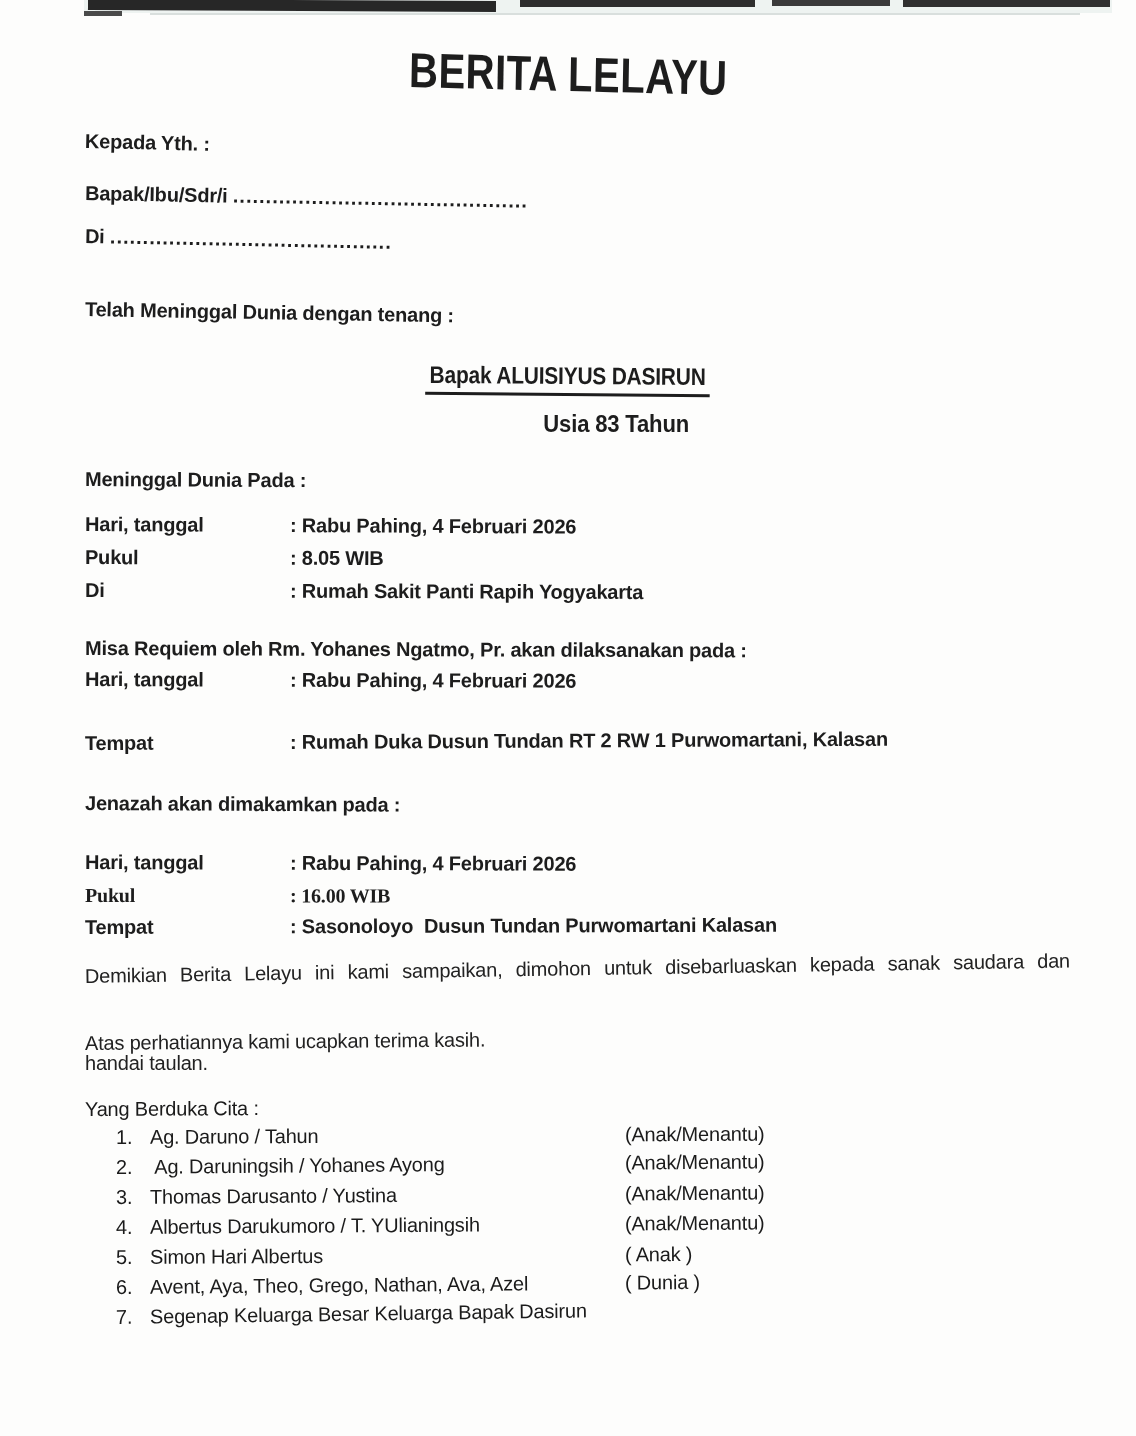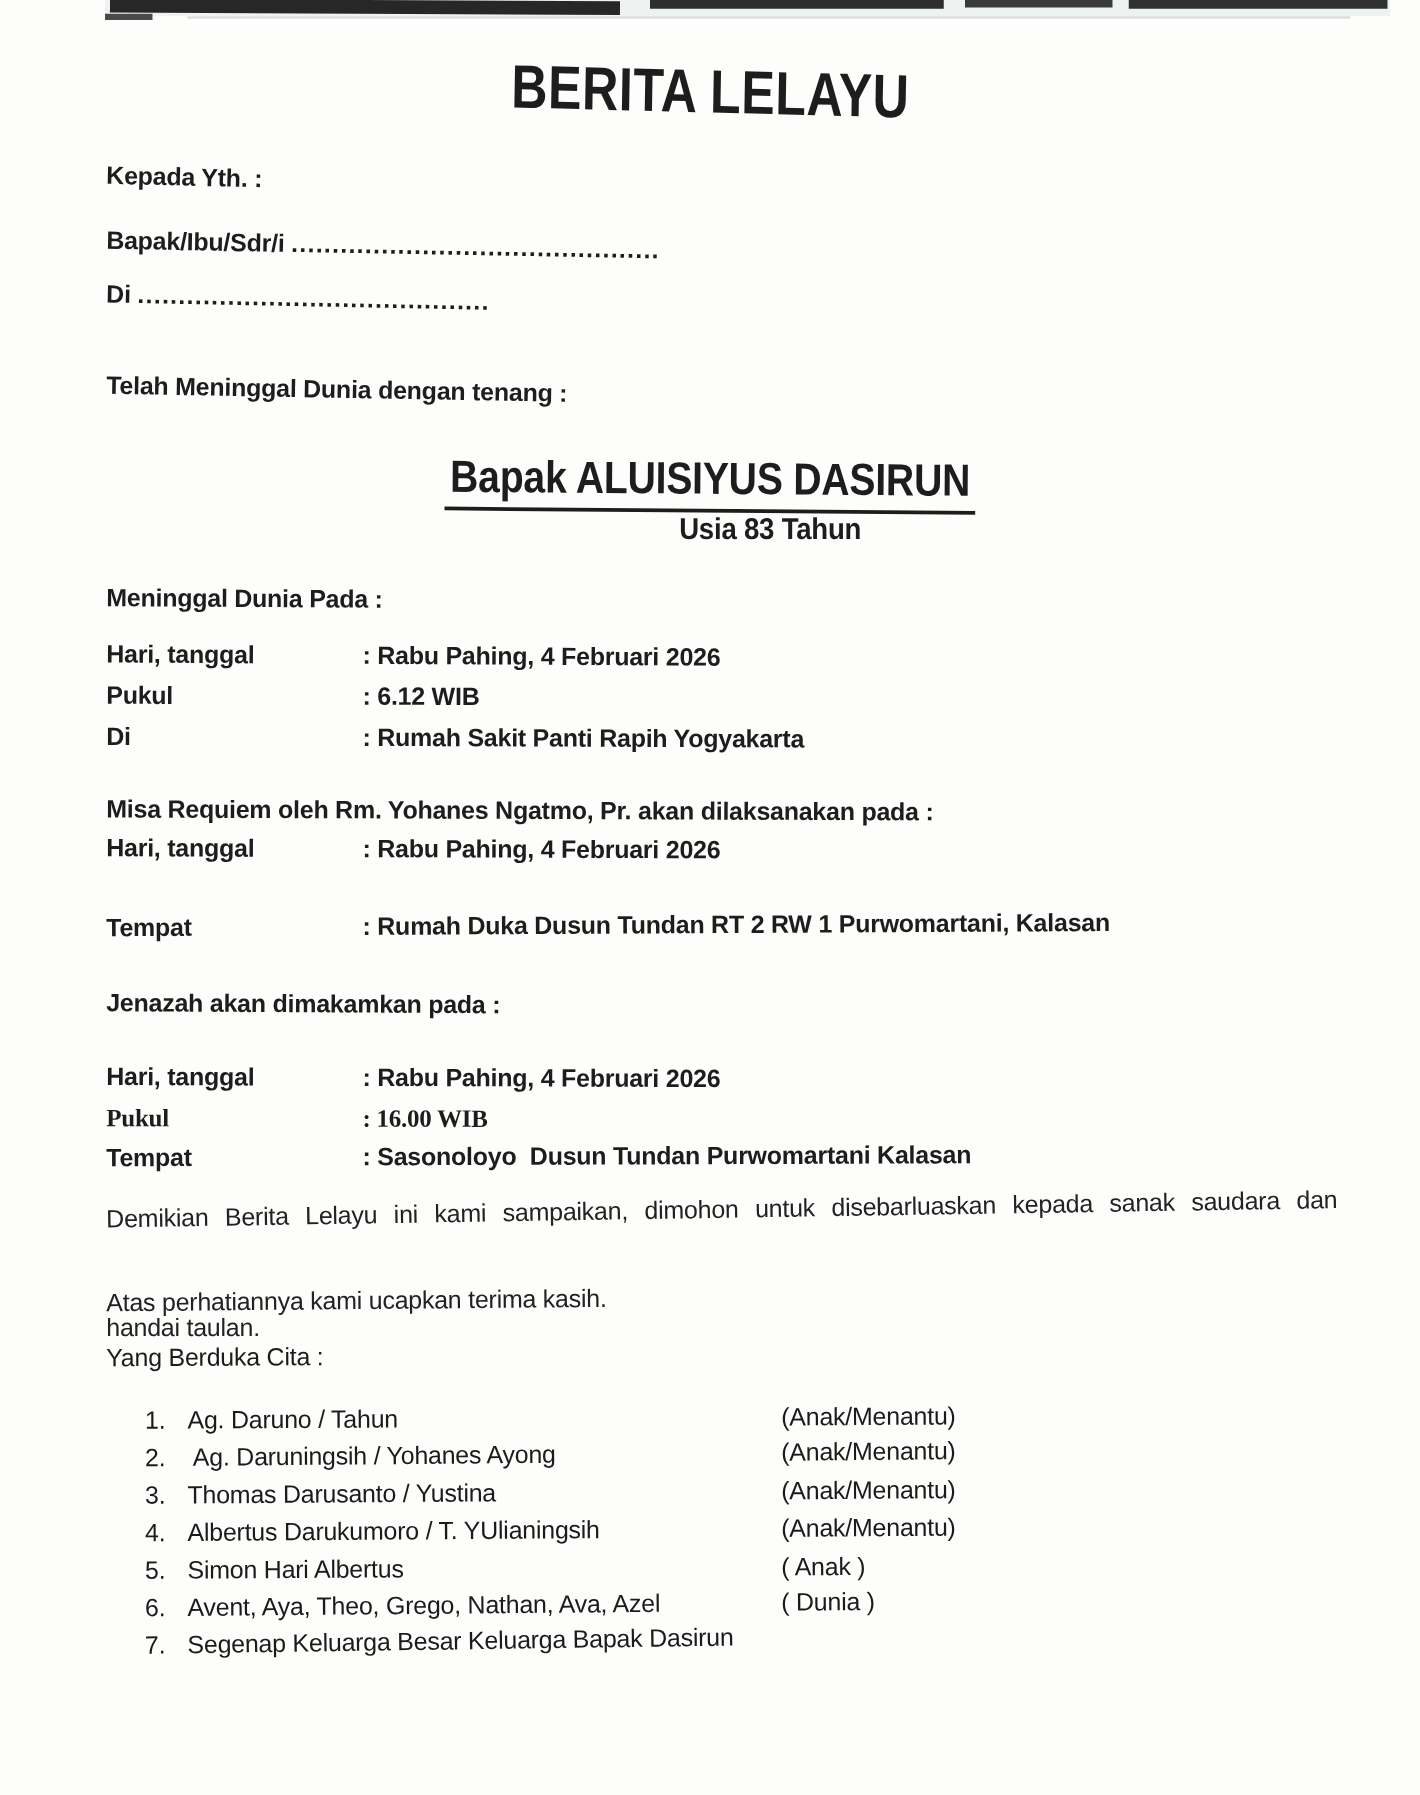--- a/index.html
+++ b/index.html
@@ -29,21 +29,21 @@
     font-weight: 700;
     letter-spacing: 0.5px;
   }
   .doc-title > span { display: inline-block; transform: scaleX(0.82) rotate(1.2deg); }
 
   .line { left: 85px; font-size: 20px; transform-origin: left center; }
   .dots { letter-spacing: 1px; }
 
   .deceased {
     top: 362px;
-    font-size: 36px;
+    font-size: 24px;
     font-weight: 700;
   }
   .deceased > span {
     display: inline-block;
     transform: scaleX(0.87) rotate(0.4deg);
     border-bottom: 3px solid #1d1d1d;
     padding: 0 5px 3px 5px;
   }
   .age { top: 410px; font-size: 24px; font-weight: 700; margin-left: 48px; }
   .age > span { display: inline-block; transform: scaleX(0.92); }
@@ -106,21 +106,21 @@
     <span class="t">Usia 83 Tahun</span>
   </div>
 
   <div class="abs line b" style="top:468px; transform:rotate(0.3deg);">
     <span class="t">Meninggal Dunia Pada :</span>
   </div>
   <div class="abs row" style="top:513px; transform:rotate(0.3deg);">
     <span class="lbl t">Hari, tanggal</span><span class="val t">: Rabu Pahing, 4 Februari 2026</span>
   </div>
   <div class="abs row" style="top:546px; transform:rotate(0.2deg);">
-    <span class="lbl t">Pukul</span><span class="val t">: 6.12 WIB</span>
+    <span class="lbl t">Pukul</span><span class="val t">: 8.05 WIB</span>
   </div>
   <div class="abs row" style="top:579px; transform:rotate(0.2deg);">
     <span class="lbl t">Di</span><span class="val t">: Rumah Sakit Panti Rapih Yogyakarta</span>
   </div>
 
   <div class="abs line b" style="top:637px; transform:rotate(0.2deg);">
     <span class="t">Misa Requiem oleh Rm. Yohanes Ngatmo, Pr. akan dilaksanakan pada :</span>
   </div>
   <div class="abs row" style="top:668px; transform:rotate(0.2deg);">
     <span class="lbl t">Hari, tanggal</span><span class="val t">: Rabu Pahing, 4 Februari 2026</span>
@@ -145,21 +145,21 @@
   <div class="abs closing-par justify-line" style="top:965px; transform:rotate(-0.9deg);">
     <span style="display:block;" class="justify-line">Demikian Berita Lelayu ini kami sampaikan, dimohon untuk disebarluaskan kepada sanak saudara dan</span>
   </div>
   <div class="abs closing-par" style="top:1004px;margin-top:48px;">
     <span class="t">handai taulan.</span>
   </div>
   <div class="abs closing-par" style="top:1032px; transform:rotate(-0.5deg);">
     <span class="t">Atas perhatiannya kami ucapkan terima kasih.</span>
   </div>
 
-  <div class="abs mourner-head" style="top:1076px; transform:rotate(-0.3deg);text-align:center;">
+  <div class="abs mourner-head" style="top:1098px; transform:rotate(-0.3deg);text-align:center;">
     <span class="t">Yang Berduka Cita :</span>
   </div>
 
   <div class="abs mourner-row" style="top:1126px; transform:rotate(-0.3deg);">
     <span class="num t">1.</span><span class="t">Ag. Daruno / Tahun</span>
     <span class="role t">(Anak/Menantu)</span>
   </div>
   <div class="abs mourner-row" style="top:1156px; transform:rotate(-0.5deg);">
     <span class="num t">2.</span><span class="t"> Ag. Daruningsih / Yohanes Ayong</span>
     <span class="role t">(Anak/Menantu)</span>

